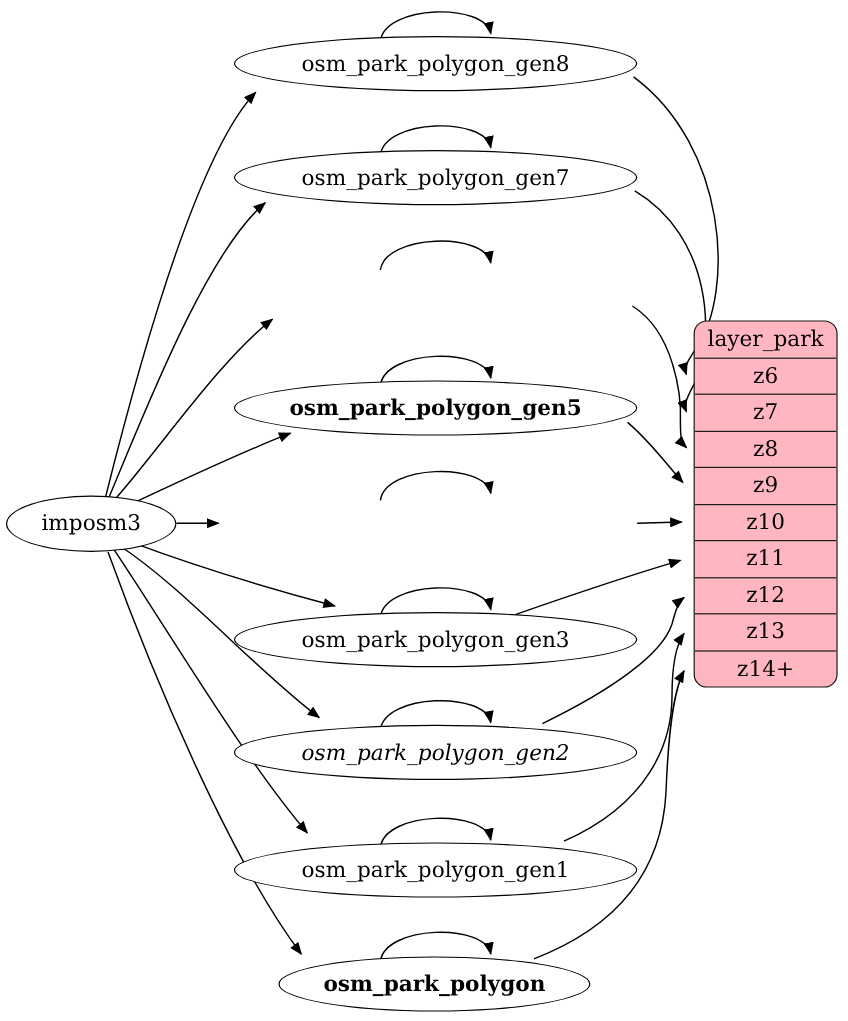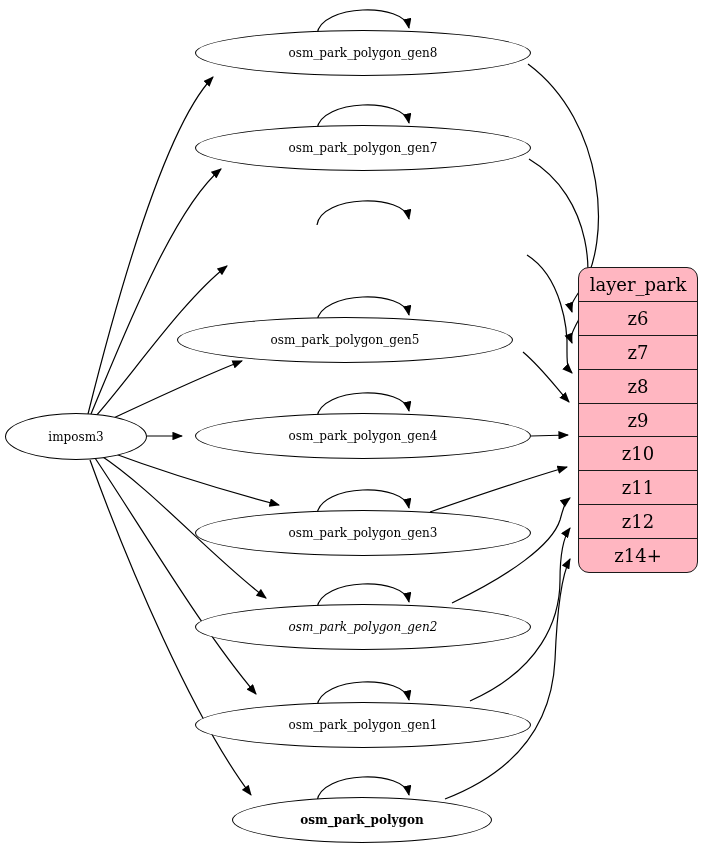--- a/index.html
+++ b/index.html
@@ -21,21 +21,21 @@
     stroke: #000000;
     stroke-width: 1.2px;
   }
   .node {
     position: absolute;
     box-sizing: border-box;
     display: flex;
     align-items: center;
     justify-content: center;
     white-space: nowrap;
-    font-size: 12px;
+    font-size: 18px;
     color: #000000;
   }
   .ellipse {
     border: 1.2px solid #000000;
     border-radius: 50%;
     background: #ffffff;
   }
   .record {
     position: absolute;
     left: 578px; top: 267px;
@@ -105,25 +105,22 @@
   <div class="node ellipse" style="left:5px; top:413px; width:142px; height:47px;align-items:center;">
     <span>imposm3</span>
   </div>
 
   <div class="node ellipse" style="left:195px; top:30px;  width:336px; height:46px;">
     <span>osm_park_polygon_gen8</span>
   </div>
   <div class="node ellipse" style="left:195px; top:125px; width:336px; height:46px;">
     <span>osm_park_polygon_gen7</span>
   </div>
-  <div class="node ellipse" style="left:177px; top:317px; width:336px; height:46px;">
+  <div class="node ellipse" style="left:195px; top:317px; width:336px; height:46px;font-weight:bold;">
     <span>osm_park_polygon_gen5</span>
-  </div>
-  <div class="node ellipse" style="left:195px; top:413px; width:336px; height:46px;">
-    <span>osm_park_polygon_gen4</span>
   </div>
   <div class="node ellipse" style="left:195px; top:510px; width:336px; height:46px;">
     <span>osm_park_polygon_gen3</span>
   </div>
   <div class="node ellipse" style="left:195px; top:604px; width:336px; height:46px;font-style:italic;">
     <span>osm_park_polygon_gen2</span>
   </div>
   <div class="node ellipse" style="left:195px; top:702px; width:336px; height:46px;">
     <span>osm_park_polygon_gen1</span>
   </div>
@@ -133,16 +130,17 @@
 
   <div class="record">
     <div class="rec-row">layer_park</div>
     <div class="rec-row">z6</div>
     <div class="rec-row">z7</div>
     <div class="rec-row">z8</div>
     <div class="rec-row">z9</div>
     <div class="rec-row">z10</div>
     <div class="rec-row">z11</div>
     <div class="rec-row">z12</div>
+    <div class="rec-row">z13</div>
     <div class="rec-row">z14+</div>
   </div>
 
 </div>
 
 </body></html>

